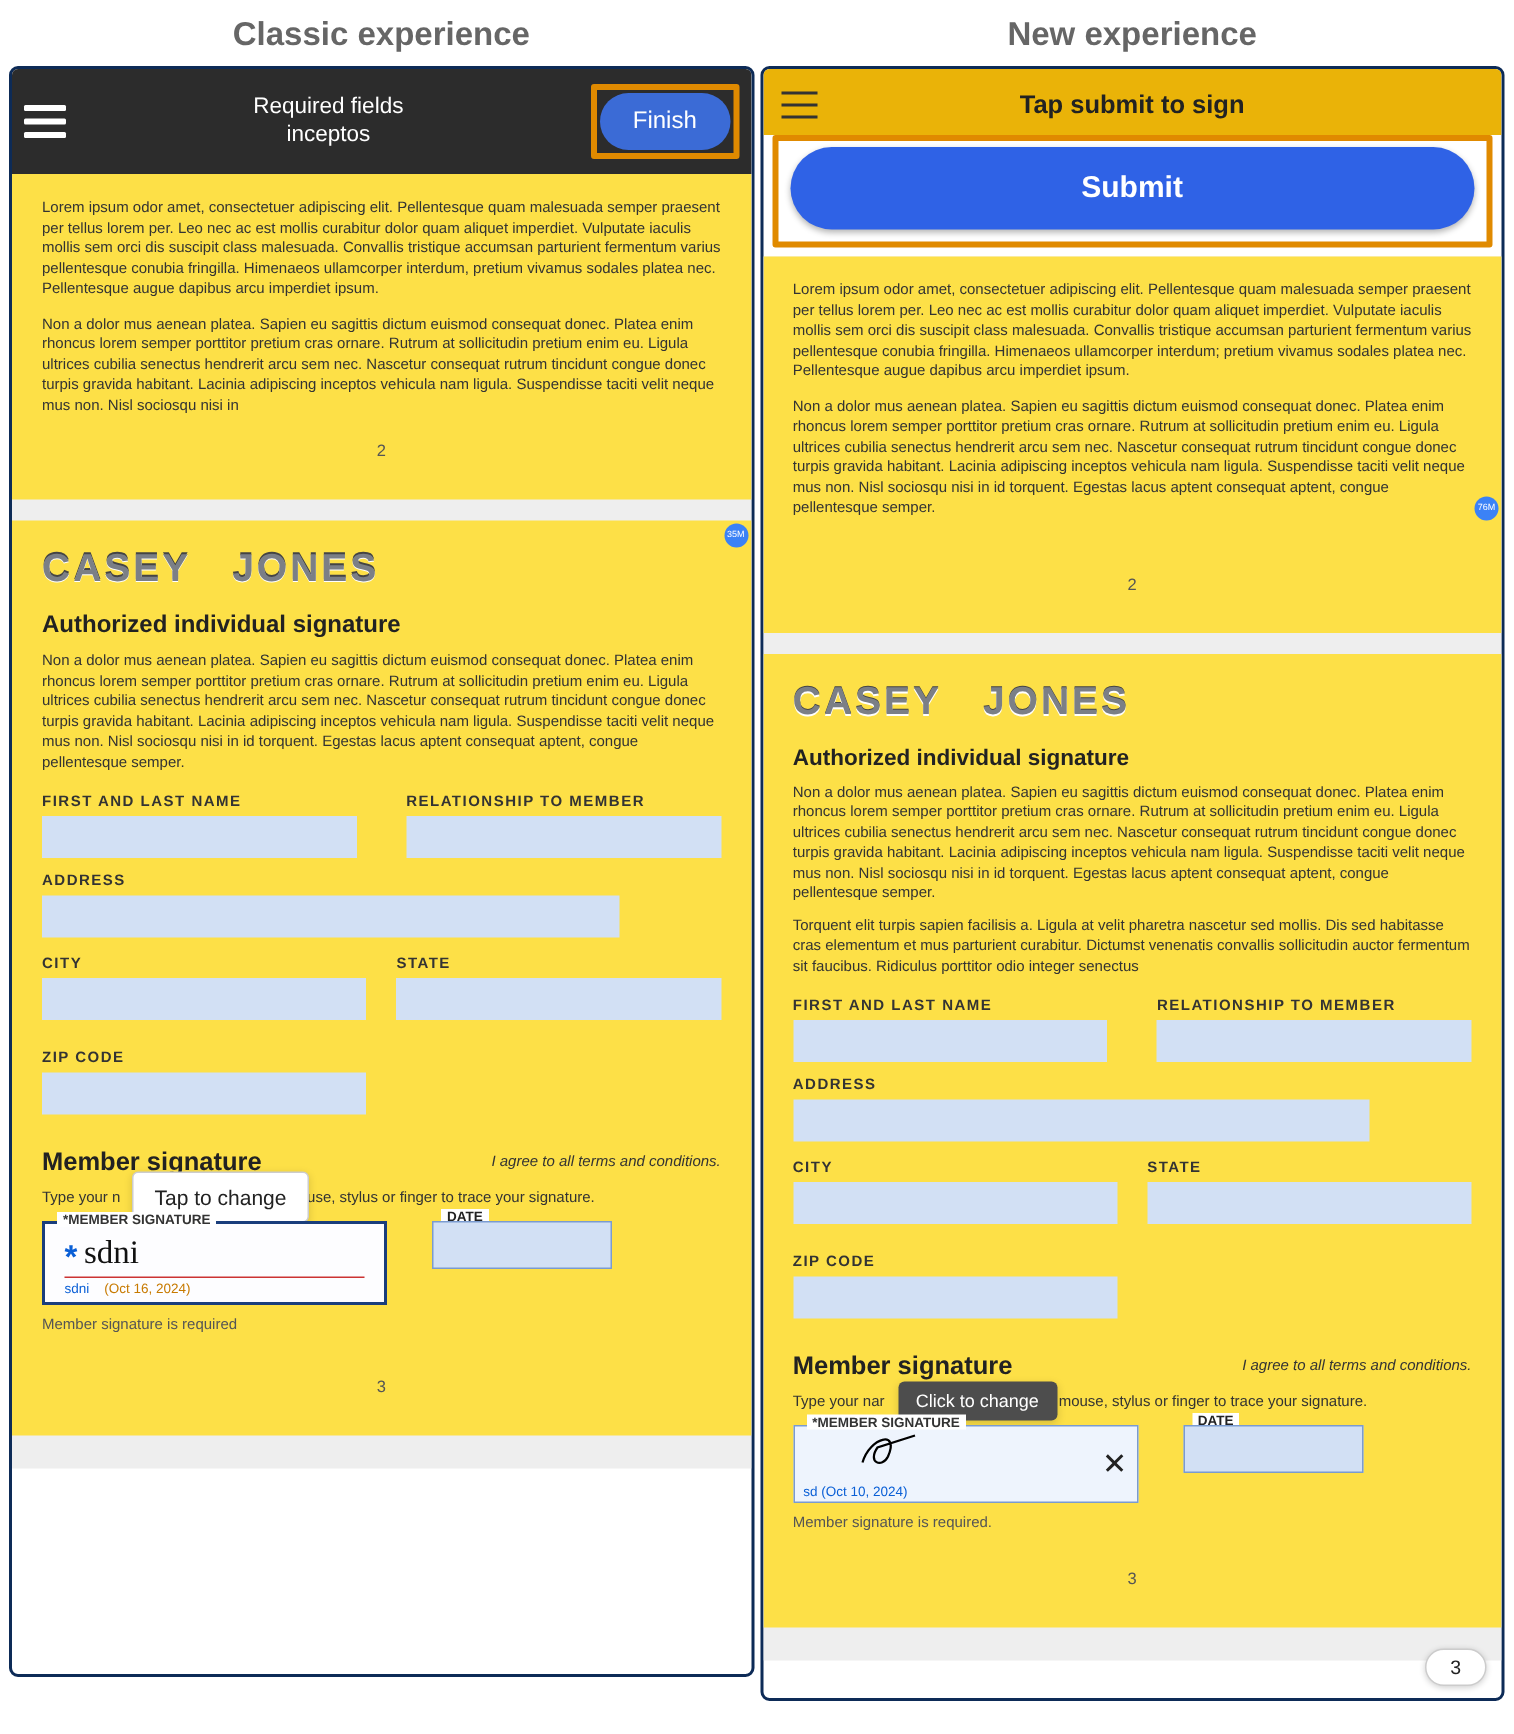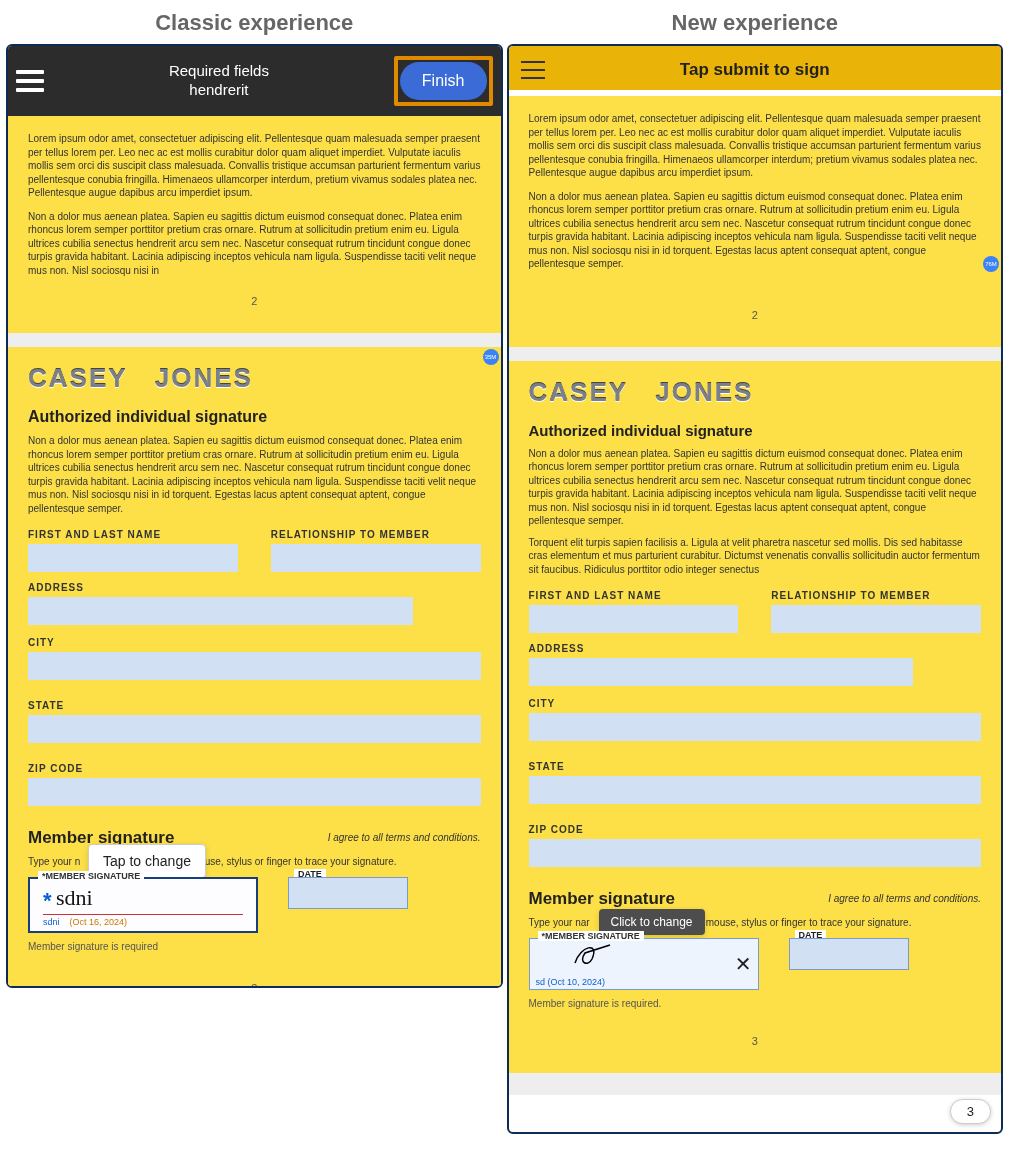--- a/index.html
+++ b/index.html
@@ -43,21 +43,21 @@
   .dot-badge{position:absolute;top:2px;right:2px;width:16px;height:16px;border-radius:50%;background:#3b82f6;color:#fff;font-size:6px;display:flex;align-items:center;justify-content:center;}
 
   .casey{font-family:'Arial Black',sans-serif;font-weight:900;font-size:26px;letter-spacing:2px;color:#7b7f86;text-shadow:0 1px 0 #fff,0 -1px 0 #444;margin-bottom:14px;white-space:pre;}
   .sec-h{font-weight:bold;font-size:16px;margin:8px 0 8px;}
   .para{font-size:10px;color:#333;line-height:1.35;margin:0 0 8px;}
 
   .form-grid{display:grid;grid-template-columns:1fr 1fr;gap:10px 33px;margin-top:14px;}
   .form-grid .full{grid-column:1 / -1;}
   .flabel{font-size:10px;letter-spacing:1px;color:#333;font-weight:bold;margin-bottom:4px;}
   .finput{height:28px;background:var(--field);border:1px solid rgba(0,0,0,0);}
-  .row3{display:grid;grid-template-columns:1fr;gap:20px;margin-top:12px;}
+  .row3{display:grid;grid-template-columns:1fr 1fr;gap:20px;margin-top:12px;}
 
   .mem-h{font-weight:bold;font-size:17px;margin:22px 0 2px;}
   .agree{font-size:10px;font-style:italic;color:#333;text-align:right;}
   .mem-row{display:flex;justify-content:space-between;align-items:flex-start;}
   .instr{font-size:10px;color:#333;margin:6px 0 10px;}
 
   .tooltip{position:absolute;background:#fff;border:1px solid #ccc;border-radius:4px;padding:8px 14px;font-size:14px;box-shadow:0 2px 6px rgba(0,0,0,.15);}
   .tooltip.dark{background:#4d4d4d;color:#fff;border:none;border-radius:4px;padding:6px 12px;font-size:12px;}
 
   .sig-grid{display:flex;gap:30px;align-items:flex-start;}
@@ -77,29 +77,29 @@
 
   .page-fab{position:absolute;right:10px;bottom:8px;background:#fff;border:1px solid #ccc;border-radius:18px;padding:4px 16px;font-size:13px;box-shadow:0 1px 4px rgba(0,0,0,.2);}
 </style>
 </head>
 <body>
 
 <div class="wrap">
 
   <div class="col">
     <div class="col-title">Classic experience</div>
-    <div class="device" style="height:944px;">
+    <div class="device" style="height:1074px;">
       <div class="hdr-dark">
         <div class="hamburger">
             <span></span>
             <span></span>
             <span></span>
           </div>
         <div class="title">
-          <span>Required fields</span><br><span>hendrerit</span>
+          <span>Required fields</span><br><span>inceptos</span>
         </div>
         <div class="orange-box">
           <button class="btn-finish">Finish</button>
         </div>
       </div>
 
       <div class="page-area">
 
         <div class="page">
           <p class="lorem">Lorem ipsum odor amet, consectetuer adipiscing elit. Pellentesque quam malesuada semper praesent per tellus lorem per. Leo nec ac est mollis curabitur dolor quam aliquet imperdiet. Vulputate iaculis mollis sem orci dis suscipit class malesuada. Convallis tristique accumsan parturient fermentum varius pellentesque conubia fringilla. Himenaeos ullamcorper interdum, pretium vivamus sodales platea nec. Pellentesque augue dapibus arcu imperdiet ipsum.</p>
@@ -181,20 +181,23 @@
     <div class="device" style="height:1090px;position:relative;">
       <div class="hdr-light">
         <div class="hamburger-light">
             <span></span>
             <span></span>
             <span></span>
           </div>
         <div class="title">Tap submit to sign</div>
         <div style="width:24px"></div>
       </div>
+      <div class="submit-wrap orange-box" style="margin:0 6px;">
+        <button class="btn-submit">Submit</button>
+      </div>
 
       <div class="page-area" style="margin-top:6px;">
         <div class="page">
           <p class="lorem">Lorem ipsum odor amet, consectetuer adipiscing elit. Pellentesque quam malesuada semper praesent per tellus lorem per. Leo nec ac est mollis curabitur dolor quam aliquet imperdiet. Vulputate iaculis mollis sem orci dis suscipit class malesuada. Convallis tristique accumsan parturient fermentum varius pellentesque conubia fringilla. Himenaeos ullamcorper interdum; pretium vivamus sodales platea nec. Pellentesque augue dapibus arcu imperdiet ipsum.</p>
           <p class="lorem">Non a dolor mus aenean platea. Sapien eu sagittis dictum euismod consequat donec. Platea enim rhoncus lorem semper porttitor pretium cras ornare. Rutrum at sollicitudin pretium enim eu. Ligula ultrices cubilia senectus hendrerit arcu sem nec. Nascetur consequat rutrum tincidunt congue donec turpis gravida habitant. Lacinia adipiscing inceptos vehicula nam ligula. Suspendisse taciti velit neque mus non. Nisl sociosqu nisi in id torquent. Egestas lacus aptent consequat aptent, congue pellentesque semper.</p>
           <div class="dot-badge" style="top:160px;">76M</div>
           <div class="pnum" style="margin-top:30px;">2</div>
         </div>
 
         <div class="page" style="position:relative;">

